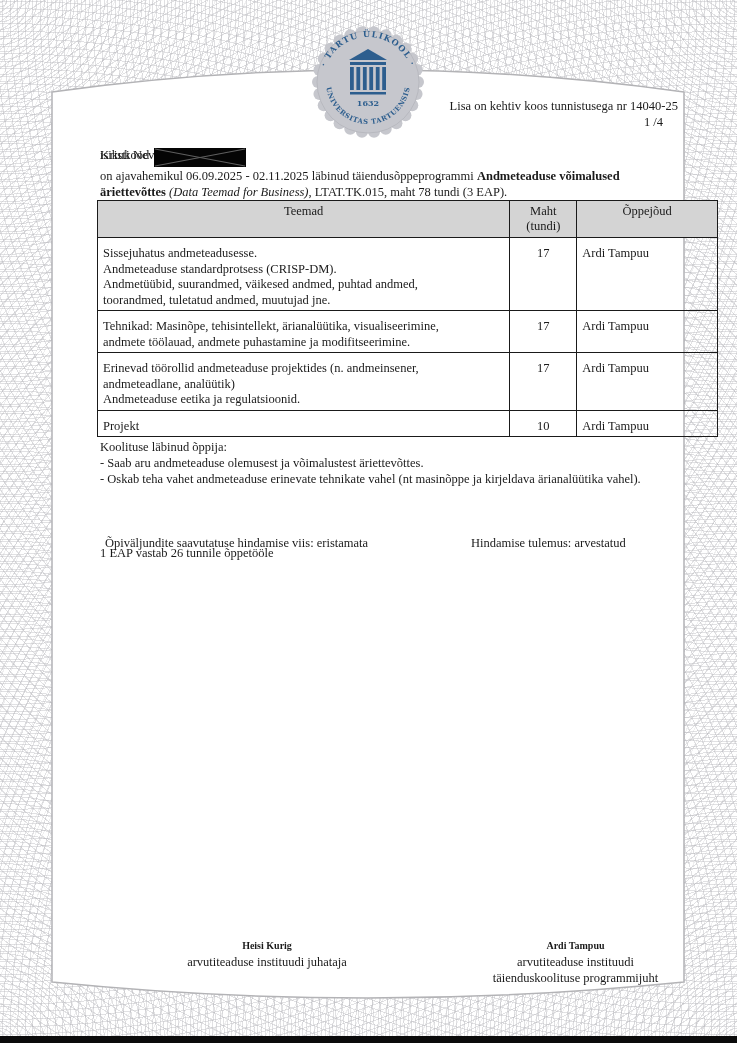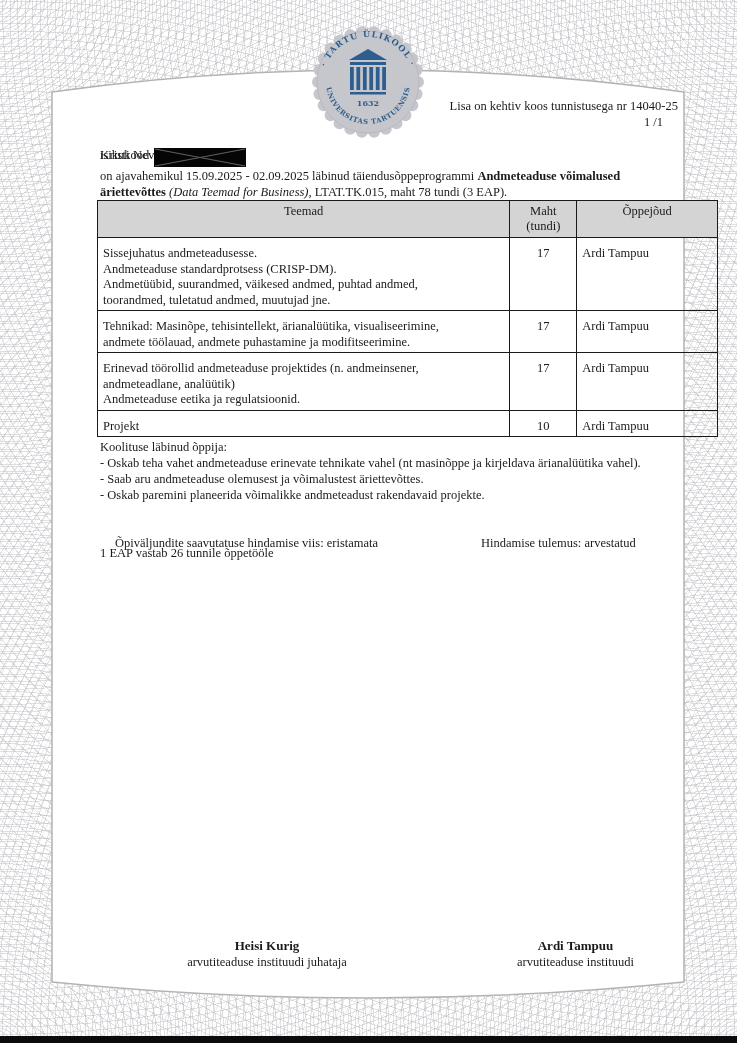--- a/index.html
+++ b/index.html
@@ -35,27 +35,27 @@
   #course-table th{
     background:#d4d4d4;font-weight:normal;text-align:center;
     line-height:15px;padding:3px 16px;white-space:pre-line;
     border-bottom:1.5px solid #1a1a1a;
   }
   #course-table td{line-height:15.5px;padding:8px 5px 2px;}
   td.topic-cell{width:403px;white-space:pre-line;}
   td.hours-cell{width:52px;text-align:center;}
   td.lecturer-cell{width:130px;}
   #outcomes{top:439px;left:3px;line-height:16px;}
-  #assessment{top:536px;left:18px;width:616px;}
+  #assessment{top:536px;left:8px;width:616px;}
   #assessment-result{position:absolute;left:366px;top:0;text-align:center;}
   #eap-note{top:546px;left:3px;}
   .sig{top:938px;text-align:center;line-height:16px;}
   #sig-left{left:5px;width:330px;}
   #sig-right{left:336px;width:285px;}
-  .sig-name{font-weight:bold;font-size:13px;}
+  .sig-name{font-weight:bold;font-size:10px;}
 </style>
 </head>
 <body>
 
 <div id="guilloche"></div>
 
 <svg id="white-area" width="737" height="1043" viewBox="0 0 737 1043">
   <path d="M 52,92 Q 368,48 684,92 L 684,982 Q 368,1014 52,982 Z" fill="#ffffff" stroke="#b3b3b6" stroke-width="1.5"></path>
 </svg>
 
@@ -111,35 +111,35 @@
   </text>
   <text font-family="DejaVu Serif, serif" font-size="6.8" font-weight="bold" letter-spacing="0.6" fill="#2d5e8e">
     <textPath href="#arcBottom" startOffset="50%" text-anchor="middle">UNIVERSITAS TARTUENSIS</textPath>
   </text>
 </svg>
 
 <div id="content">
 
   <div id="validity" class="abs">
     <div>Lisa on kehtiv koos tunnistusega nr 14040-25</div>
-    <div id="page-number">1 /1</div>
+    <div id="page-number">1 /4</div>
   </div>
 
   <div id="person-name" class="abs">Kristi Nevvonen</div>
 
   <div id="id-row" class="abs">
     <span>isikukood</span>
     <svg id="redaction" viewBox="0 0 92 19">
       <rect x="0" y="0" width="92" height="19" fill="#050505"></rect>
       <line x1="1" y1="1" x2="91" y2="18" stroke="#5f5f5f" stroke-width="1.2"></line>
       <line x1="91" y1="1" x2="1" y2="18" stroke="#5f5f5f" stroke-width="1.2"></line>
     </svg>
   </div>
 
-  <div id="intro" class="abs"><span>on ajavahemikul 15.09.2025 - 02.09.2025 läbinud täiendusõppeprogrammi </span><b>Andmeteaduse võimalused</b><br><b>äriettevõttes</b> <i>(Data Teemad for Business)</i><span>, LTAT.TK.015, maht 78 tundi (3 EAP).</span></div>
+  <div id="intro" class="abs"><span>on ajavahemikul 06.09.2025 - 02.11.2025 läbinud täiendusõppeprogrammi </span><b>Andmeteaduse võimalused</b><br><b>äriettevõttes</b> <i>(Data Teemad for Business)</i><span>, LTAT.TK.015, maht 78 tundi (3 EAP).</span></div>
 
   <table id="course-table" class="abs">
     <tbody>
         <tr>
       <th>Teemad</th>
       <th>Maht
 (tundi)</th>
       <th>Õppejõud</th>
     </tr>
     <tr>
@@ -166,37 +166,37 @@
     <tr>
       <td class="topic-cell">Projekt</td>
       <td class="hours-cell">10</td>
       <td class="lecturer-cell">Ardi Tampuu</td>
     </tr>
   </tbody>
     </table>
 
   <div id="outcomes" class="abs">
     <div>Koolituse läbinud õppija:</div>
+    <div>- Saab aru andmeteaduse olemusest ja võimalustest äriettevõttes.</div>
     <div>- Oskab teha vahet andmeteaduse erinevate tehnikate vahel (nt masinõppe ja kirjeldava ärianalüütika vahel).</div>
-    <div>- Saab aru andmeteaduse olemusest ja võimalustest äriettevõttes.</div>
-    <div>- Oskab paremini planeerida võimalikke andmeteadust rakendavaid projekte.</div>
   </div>
 
   <div id="assessment" class="abs">
     <span>Õpiväljundite saavutatuse hindamise viis: eristamata</span>
     <span id="assessment-result">Hindamise tulemus: arvestatud</span>
   </div>
 
   <div id="eap-note" class="abs">1 EAP vastab 26 tunnile õppetööle</div>
 
   <div id="sig-left" class="abs sig">
     <div class="sig-name">Heisi Kurig</div>
     <div>arvutiteaduse instituudi juhataja</div>
   </div>
 
   <div id="sig-right" class="abs sig">
     <div class="sig-name">Ardi Tampuu</div>
     <div>arvutiteaduse instituudi</div>
+    <div>täienduskoolituse programmijuht</div>
   </div>
 
 </div>
 
 <div id="bottom-bar"></div>
 
 </body></html>

